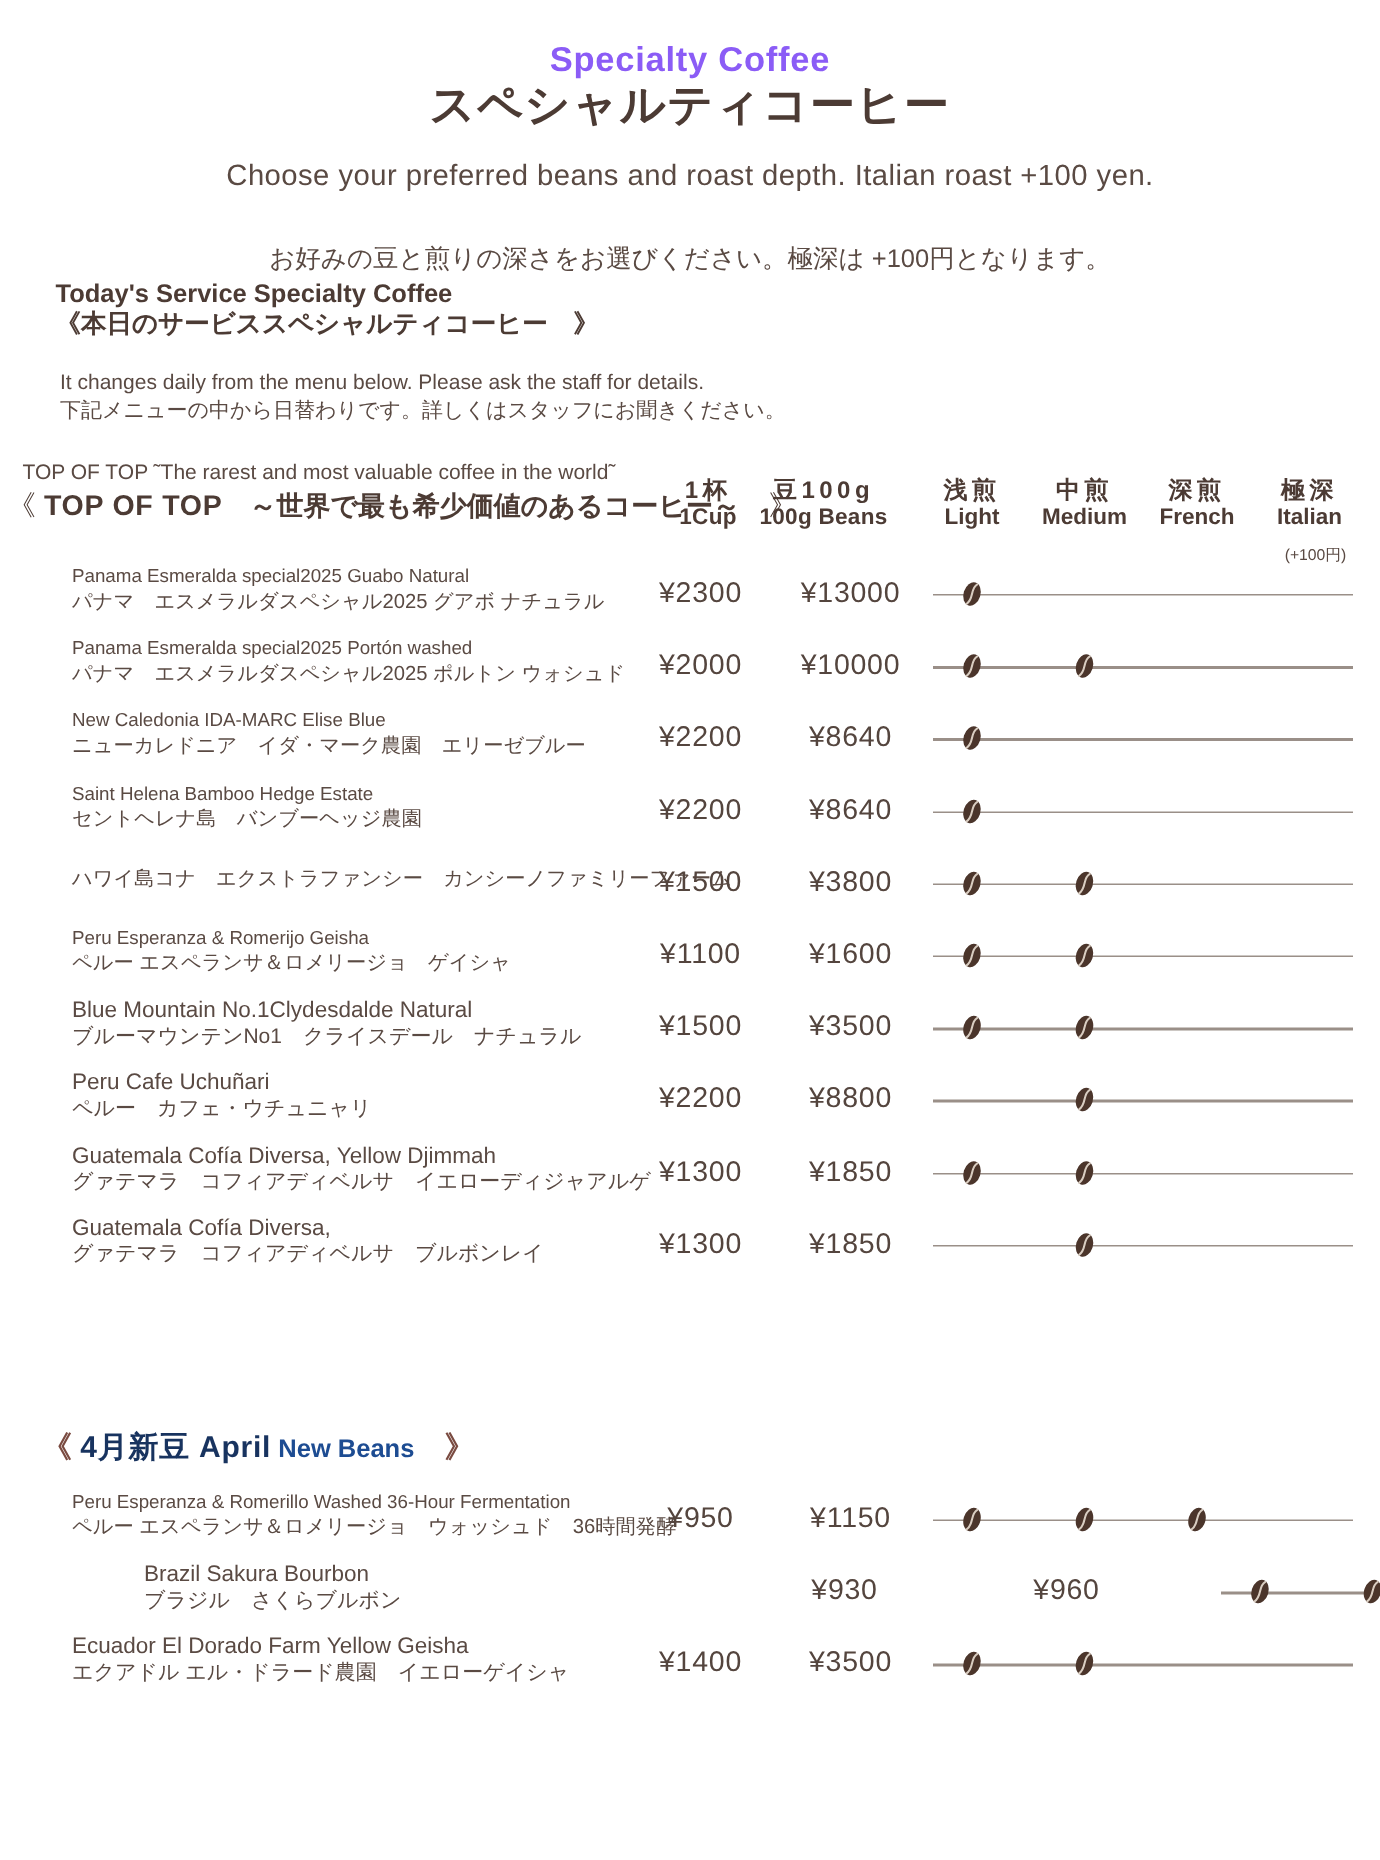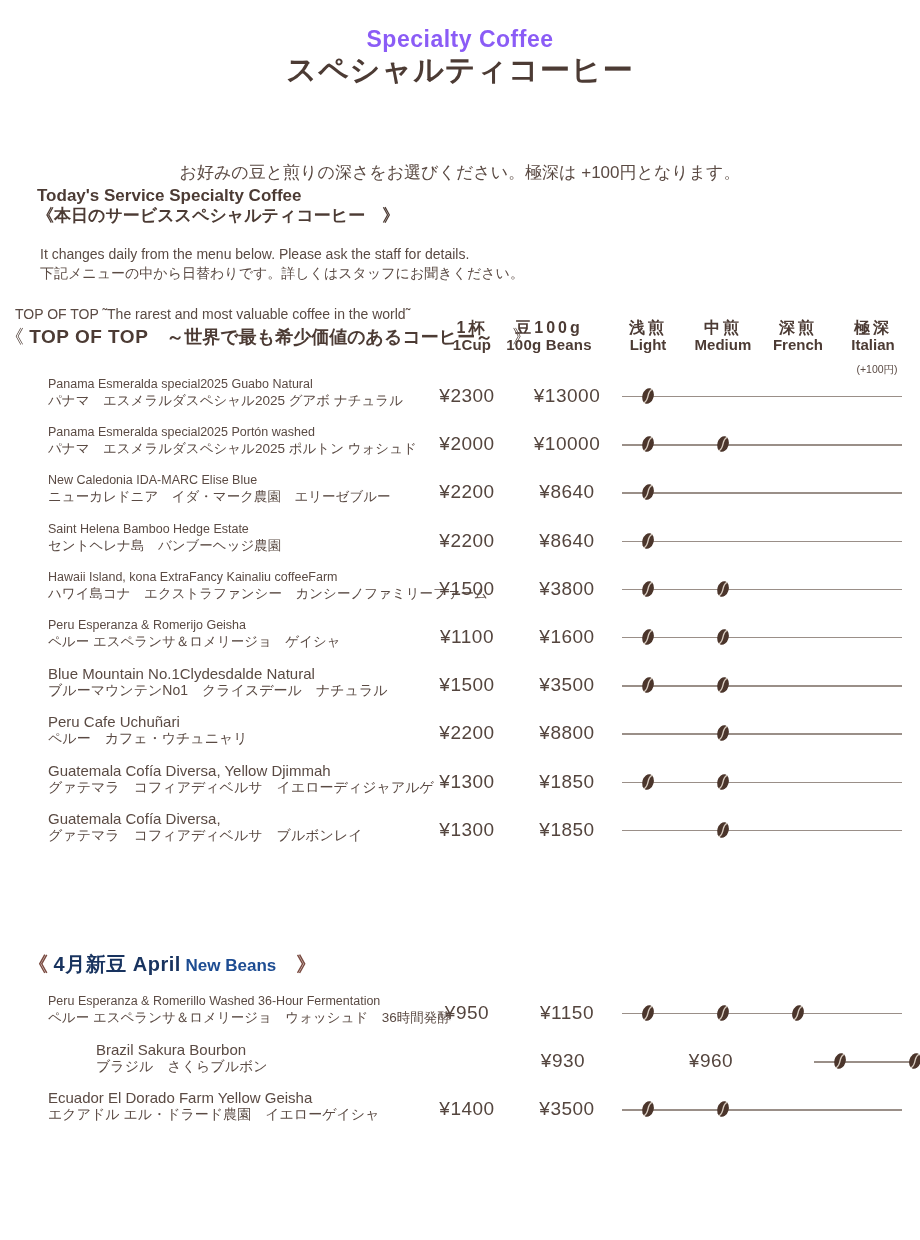--- a/index.html
+++ b/index.html
@@ -55,20 +55,21 @@
   .april .t{color:#18335f;font-weight:bold;letter-spacing:.5px;}
   .april .s{color:#1d4c92;font-weight:bold;font-size:17px;}
 </style>
 </head>
 <body>
 
 <div class="page">
 
   <div class="abs center title-en">Specialty Coffee</div>
   <div class="abs center title-ja">スペシャルティコーヒー</div>
+  <div class="abs center sub-en">Choose your preferred beans and roast depth. Italian roast +100 yen.</div>
   <div class="abs center sub-ja">お好みの豆と煎りの深さをお選びください。極深は +100円となります。</div>
 
   <div class="abs svc-en">Today's Service Specialty Coffee</div>
   <div class="abs svc-ja">《本日のサービススペシャルティコーヒー　》</div>
   <div class="abs note-en">It changes daily from the menu below. Please ask the staff for details.</div>
   <div class="abs note-ja">下記メニューの中から日替わりです。詳しくはスタッフにお聞きください。</div>
 
   <div class="abs topline1">TOP OF TOP ˜The rarest and most valuable coffee in the world˜</div>
   <div class="abs topline2"><span>《 </span><span class="b">TOP OF TOP</span><span class="jp">　～世界で最も希少価値のあるコーヒー～</span><span>　》</span></div>
 
@@ -175,21 +176,20 @@
               <g transform="rotate(17 10 12)">
                 <ellipse cx="10" cy="12" rx="6.6" ry="9.4" fill="#4b352b"></ellipse>
                 <path d="M11.8 3.6 C 7.2 8.2, 12.8 15.4, 8.2 20.6" stroke="#d9cdc1" stroke-width="1.6" fill="none" stroke-linecap="round"></path>
               </g>
             </svg></span>
         </div>
     </div>
       <div class="row" style="top: 564.8px;">
       <div></div>
       <div class="names">
-        <div class="name-en">Hawaii Island, kona ExtraFancy Kainaliu coffeeFarm</div>
         <div class="name-ja">ハワイ島コナ　エクストラファンシー　カンシーノファミリーファーム</div>
       </div>
       <div class="price price-cup">¥1500</div>
       <div class="price price-beans">¥3800</div>
       <div class="scale">
         <div class="scale-line"></div>
       <span class="bean" style="left: 9.3%;"><svg viewBox="0 0 20 24" width="17" height="21" xmlns="http://www.w3.org/2000/svg">
               <g transform="rotate(17 10 12)">
                 <ellipse cx="10" cy="12" rx="6.6" ry="9.4" fill="#4b352b"></ellipse>
                 <path d="M11.8 3.6 C 7.2 8.2, 12.8 15.4, 8.2 20.6" stroke="#d9cdc1" stroke-width="1.6" fill="none" stroke-linecap="round"></path>

